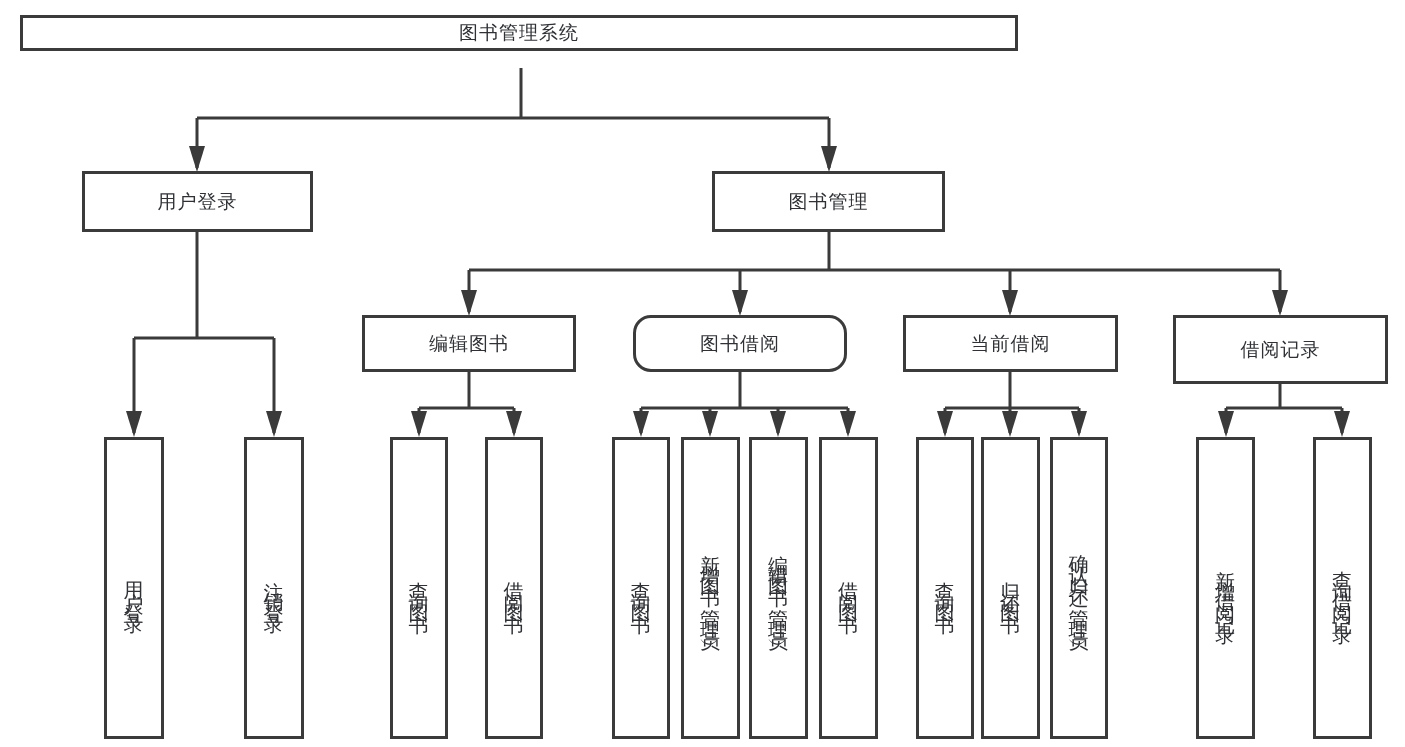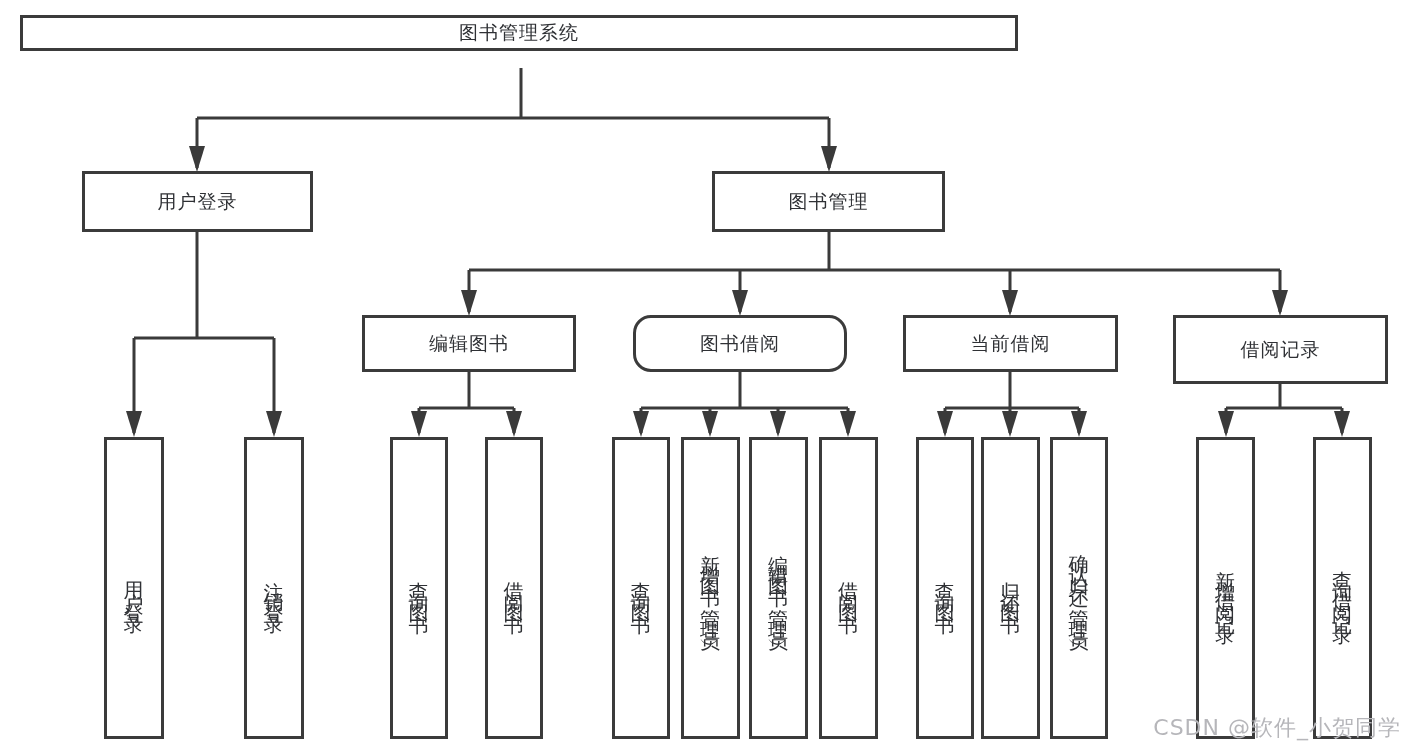--- a/index.html
+++ b/index.html
@@ -133,14 +133,13 @@
     <span class="vlabel">确认归还（管理员）</span>
   </div>
 
   <div class="node vnode" style="left:1196px;top:437px;width:59px;height:302px;">
     <span class="vlabel">新增借阅记录</span>
   </div>
   <div class="node vnode" style="left:1313px;top:437px;width:59px;height:302px;">
     <span class="vlabel">查询借阅记录</span>
   </div>
 
-  <div class="watermark">CSDN @软件_小贺同学</div>
 </div>
 
 </body></html>

